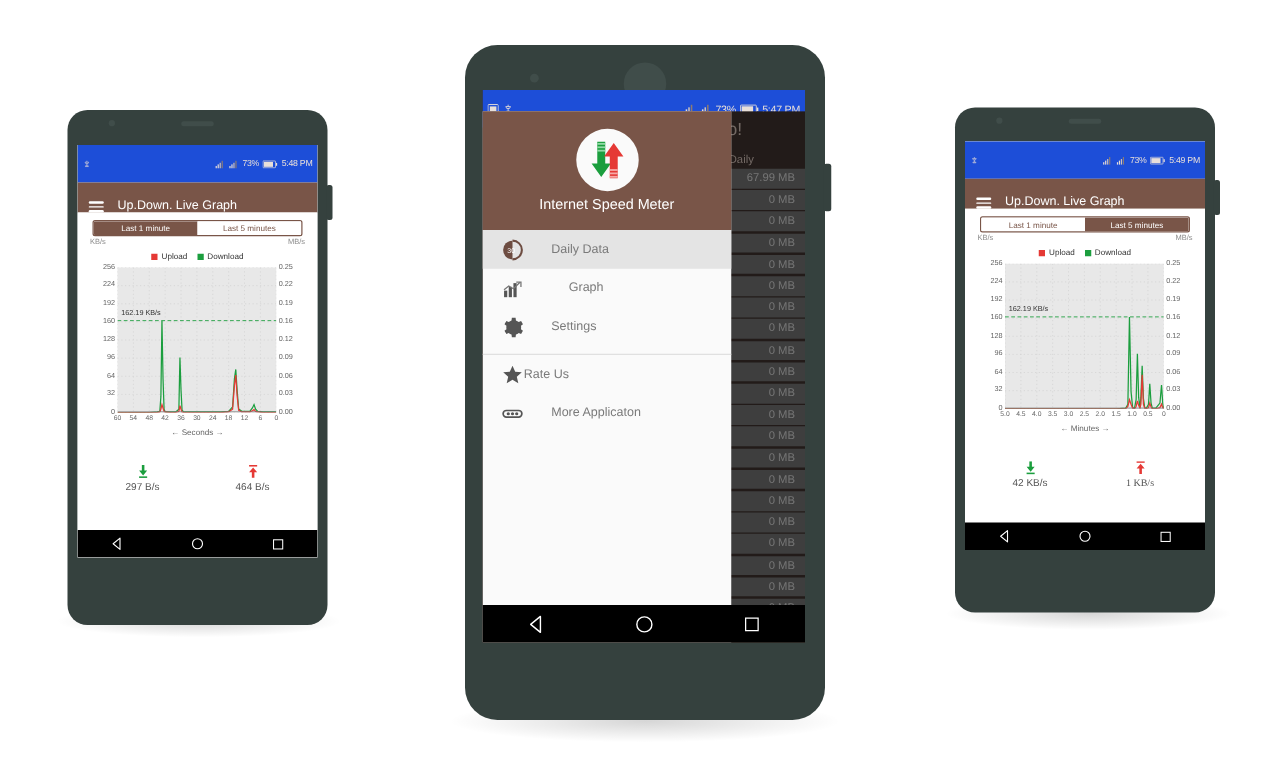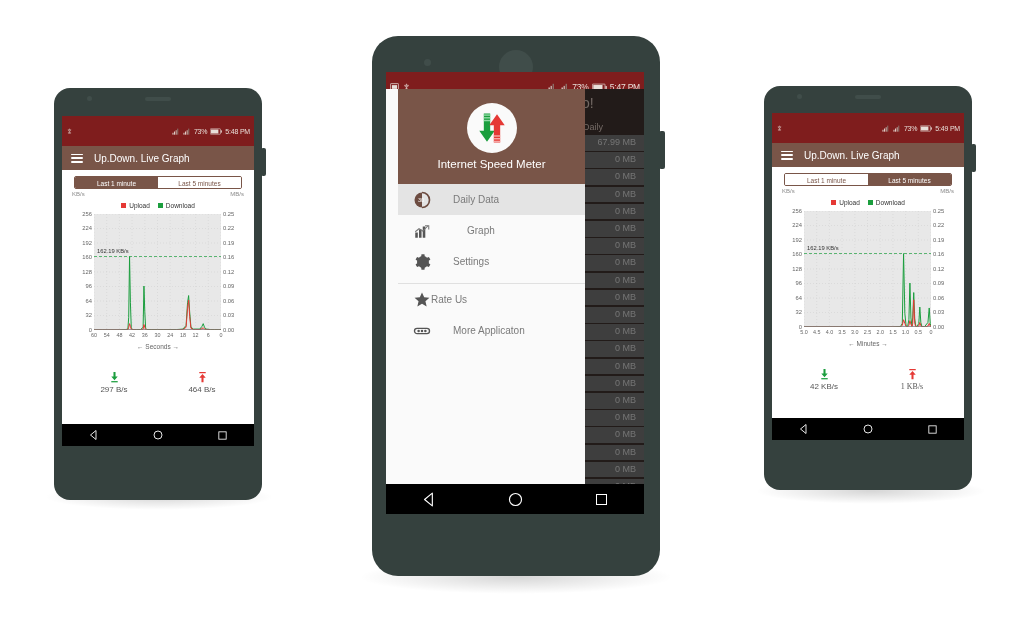--- a/index.html
+++ b/index.html
@@ -26,31 +26,31 @@
   .cam {
     position:absolute; background:#404D4A; border-radius:50%;
   }
   .side-btn { position:absolute; background:#35413E; border-radius:2px; }
 
   
   .screen { position:absolute; background:#ffffff; overflow:hidden; }
 
   .statusbar {
     display:flex; align-items:center; justify-content:space-between;
-    background:#7f1d1d; color:#e8dfd9;
+    background:#1d4ed8; color:#e8dfd9;
     padding: 15px 4px;
     width:100%;
   }
   .statusbar .sb-left { display:flex; align-items:center; gap:3px; }
   .statusbar .sb-right { display:flex; align-items:center; gap:3px; white-space:nowrap; }
   .sb-text { letter-spacing:-0.2px; }
 
   .appbar {
     background:#795548; color:#fff;
-    display:flex; align-items:center;
+    display:flex; align-items:flex-end;
     width:100%;
   }
   .hamburger { display:flex; flex-direction:column; justify-content:space-between; }
   .hamburger span { display:block; background:#fff; border-radius:1px; }
   .appbar-title { font-weight:normal; white-space:nowrap; }
 
   .body-area { background:#fff; width:100%; position:relative; }
 
   
   .segmented { display:flex; border:1px solid #795548; border-radius:2px; overflow:hidden; }
@@ -77,21 +77,21 @@
   .navbar { background:#000; display:flex; align-items:center; justify-content:space-around; width:100%; }
 
   
   .bg-app { position:absolute; inset:0; background:#3B2F2B; }
   .bg-app-head { position:absolute; color:#c6b5ad; }
   .bg-row {
     position:absolute; background:#6b6b6b; color:#c8c8c8; text-align:right;
   }
   .scrim { position:absolute; inset:0; background:rgba(0,0,0,0.42); }
 
-  .drawer { position:absolute; left:0; top:0; background:#FAFAFA;padding-left:12px; }
+  .drawer { position:absolute; left:0; top:0; background:#FAFAFA; }
   .drawer-header { background:#795548; width:100%; display:flex; flex-direction:column; align-items:center; justify-content:center; }
   .drawer-logo { border-radius:50%; background:#FAFAFA; display:flex; align-items:center; justify-content:center; }
   .drawer-app-name { color:#fff; white-space:nowrap; }
   .drawer-list { width:100%; }
   .drawer-item { display:flex; align-items:center; width:100%; color:#7a7a7a; }
   .drawer-item.selected { background:#E4E4E4; }
   .drawer-icon { display:flex; align-items:center; justify-content:center; flex:none; }
   .drawer-label { white-space:nowrap; }
   .drawer-divider { background:#E0E0E0; height:1px; width:100%; }
   .drawer-section { color:#9a9a9a; white-space:nowrap; }

